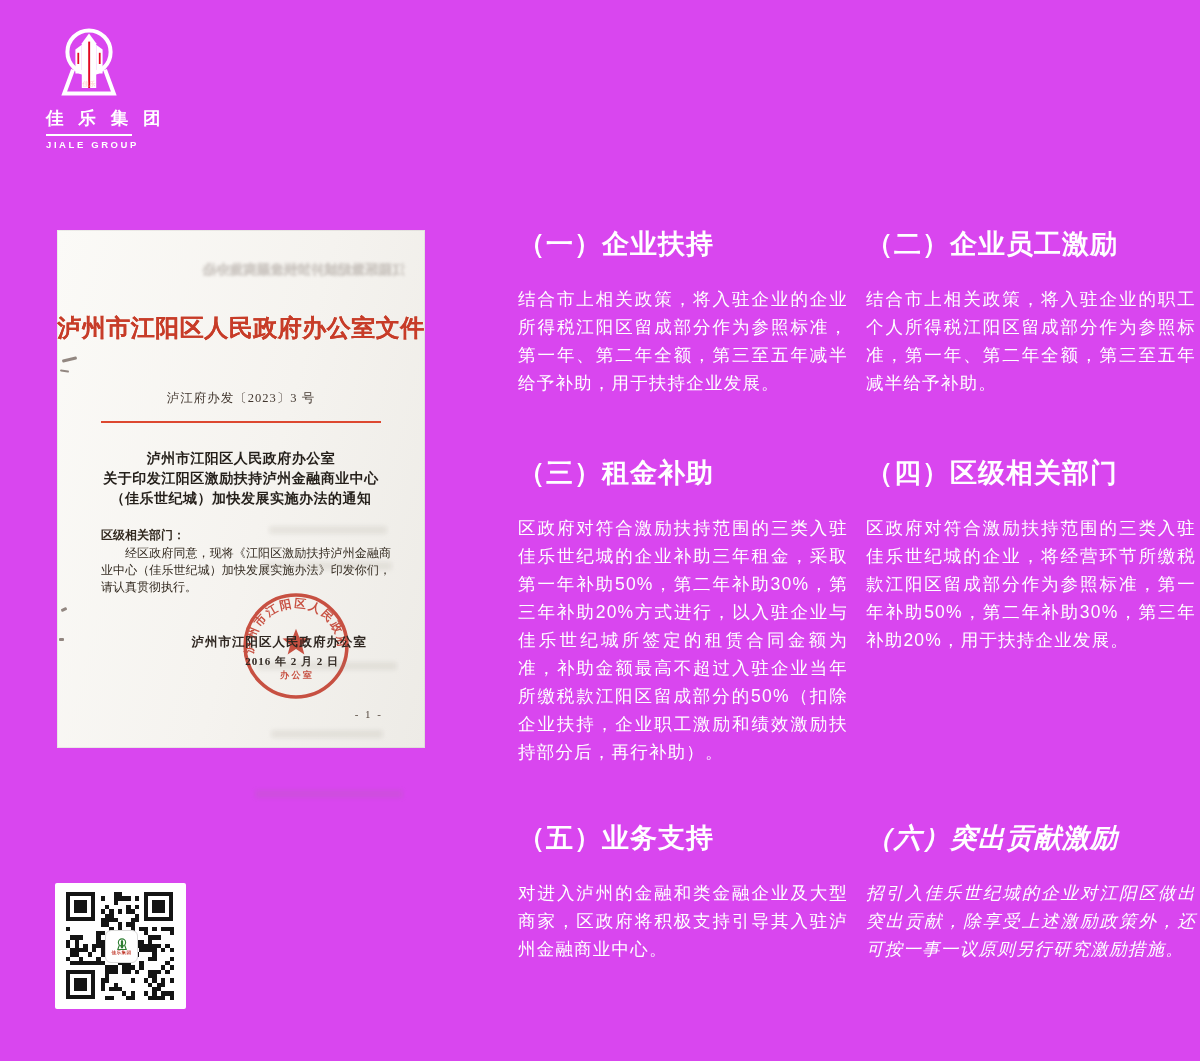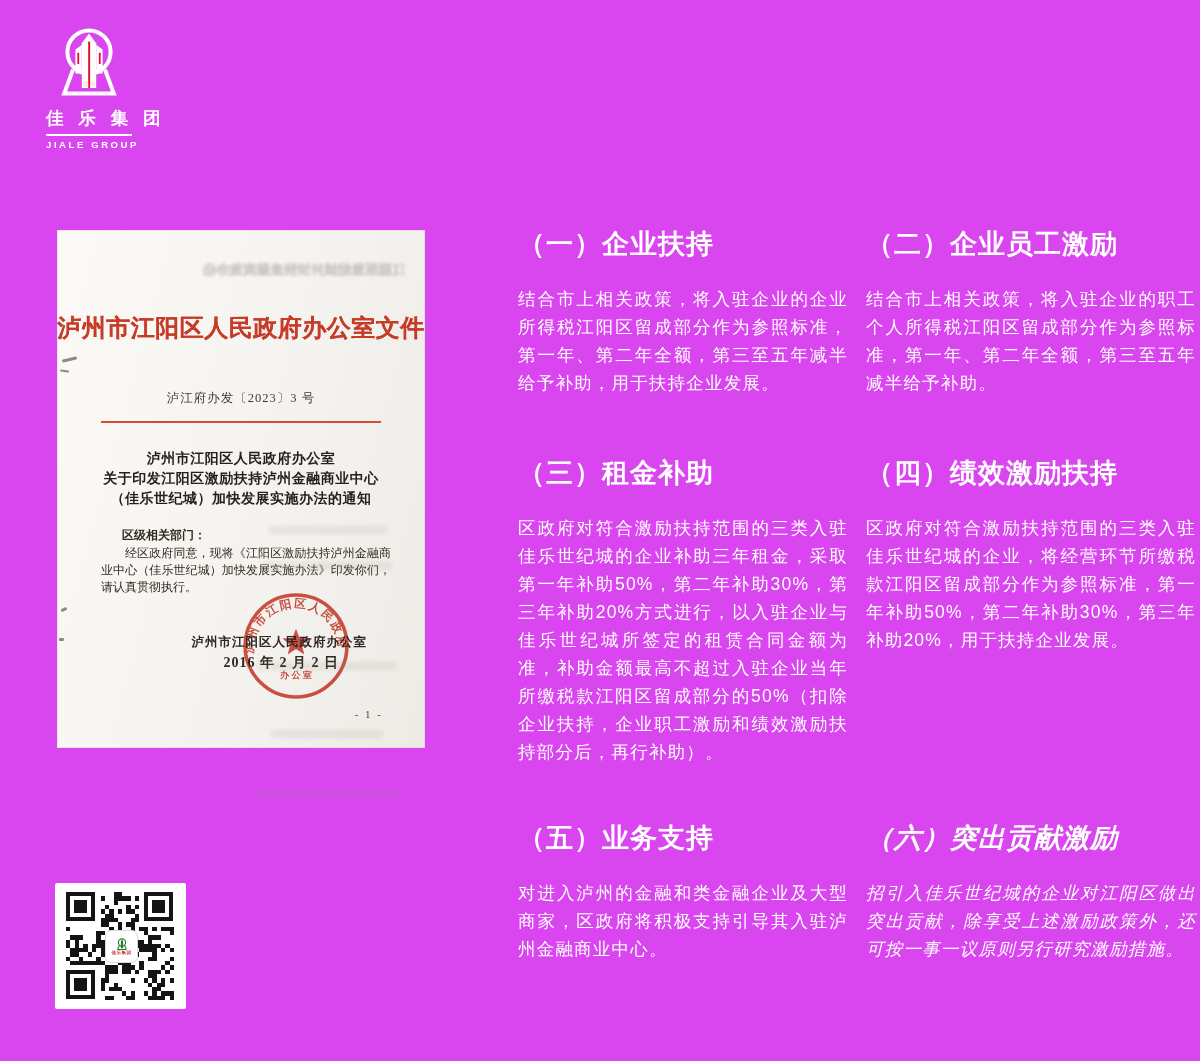--- a/index.html
+++ b/index.html
@@ -51,28 +51,28 @@
     text-shadow:0 0 .6px #c73c28;
   }
   .doc-number{left:0;right:0;top:160px;text-align:center;font-size:12.5px;color:#41362e;letter-spacing:1px;}
   .doc-rule{left:44px;width:280px;top:191px;height:2px;background:#dd4830;}
   .doc-title{
     left:0;right:0;top:219px;text-align:center;
     font-size:14px;font-weight:bold;line-height:20px;color:#241f1a;
     letter-spacing:0.5px;
   }
   .doc-title div{position:static;}
-  .doc-salutation{left:44px;top:297px;font-size:12px;font-weight:bold;color:#32291f;margin-left:21px;}
+  .doc-salutation{left:44px;top:297px;font-size:12px;font-weight:bold;color:#32291f;}
   .doc-para{
     left:44px;right:34px;top:315px;
     font-size:12px;line-height:17px;text-indent:2em;
     text-align:justify;color:#32291f;
   }
   .doc-sig{right:58px;top:404px;font-size:12.5px;font-weight:bold;color:#2e2620;letter-spacing:1px;}
-  .doc-date{right:86px;top:424px;font-size:14px;font-weight:bold;color:#2e2620;letter-spacing:1px;text-align:center;}
+  .doc-date{right:86px;top:424px;font-size:11px;font-weight:bold;color:#2e2620;letter-spacing:1px;text-align:center;}
   .doc-pageno{right:42px;top:478px;font-size:11px;color:#55493f;letter-spacing:2px;}
   .doc-seal{left:183px;top:360px;opacity:.88;}
   .artifact{background:rgba(140,128,115,.13);filter:blur(2px);height:8px;border-radius:3px;}
   .mark{background:#5a4a42;opacity:.65;border-radius:1px;}
 
   
   .section{position:absolute;color:#ffffff;}
   .section h2{
     margin:0;font-size:27px;line-height:36px;font-weight:800;
     letter-spacing:1px;white-space:nowrap;
@@ -177,21 +177,21 @@
     </section>
     <section class="section sec-1">
       <h2>（二）企业员工激励</h2>
       <p>结合市上相关政策，将入驻企业的职工个人所得税江阳区留成部分作为参照标准，第一年、第二年全额，第三至五年减半给予补助。</p>
     </section>
     <section class="section sec-2">
       <h2>（三）租金补助</h2>
       <p>区政府对符合激励扶持范围的三类入驻佳乐世纪城的企业补助三年租金，采取第一年补助50%，第二年补助30%，第三年补助20%方式进行，以入驻企业与佳乐世纪城所签定的租赁合同金额为准，补助金额最高不超过入驻企业当年所缴税款江阳区留成部分的50%（扣除企业扶持，企业职工激励和绩效激励扶持部分后，再行补助）。</p>
     </section>
     <section class="section sec-3">
-      <h2>（四）绩效激励扶持</h2>
+      <h2>（四）区级相关部门</h2>
       <p>区政府对符合激励扶持范围的三类入驻佳乐世纪城的企业，将经营环节所缴税款江阳区留成部分作为参照标准，第一年补助50%，第二年补助30%，第三年补助20%，用于扶持企业发展。</p>
     </section>
     <section class="section sec-4">
       <h2>（五）业务支持</h2>
       <p>对进入泸州的金融和类金融企业及大型商家，区政府将积极支持引导其入驻泸州金融商业中心。</p>
     </section>
     <section class="section sec-5">
       <h2>（六）突出贡献激励</h2>
       <p>招引入佳乐世纪城的企业对江阳区做出突出贡献，除享受上述激励政策外，还可按一事一议原则另行研究激励措施。</p>
     </section>

